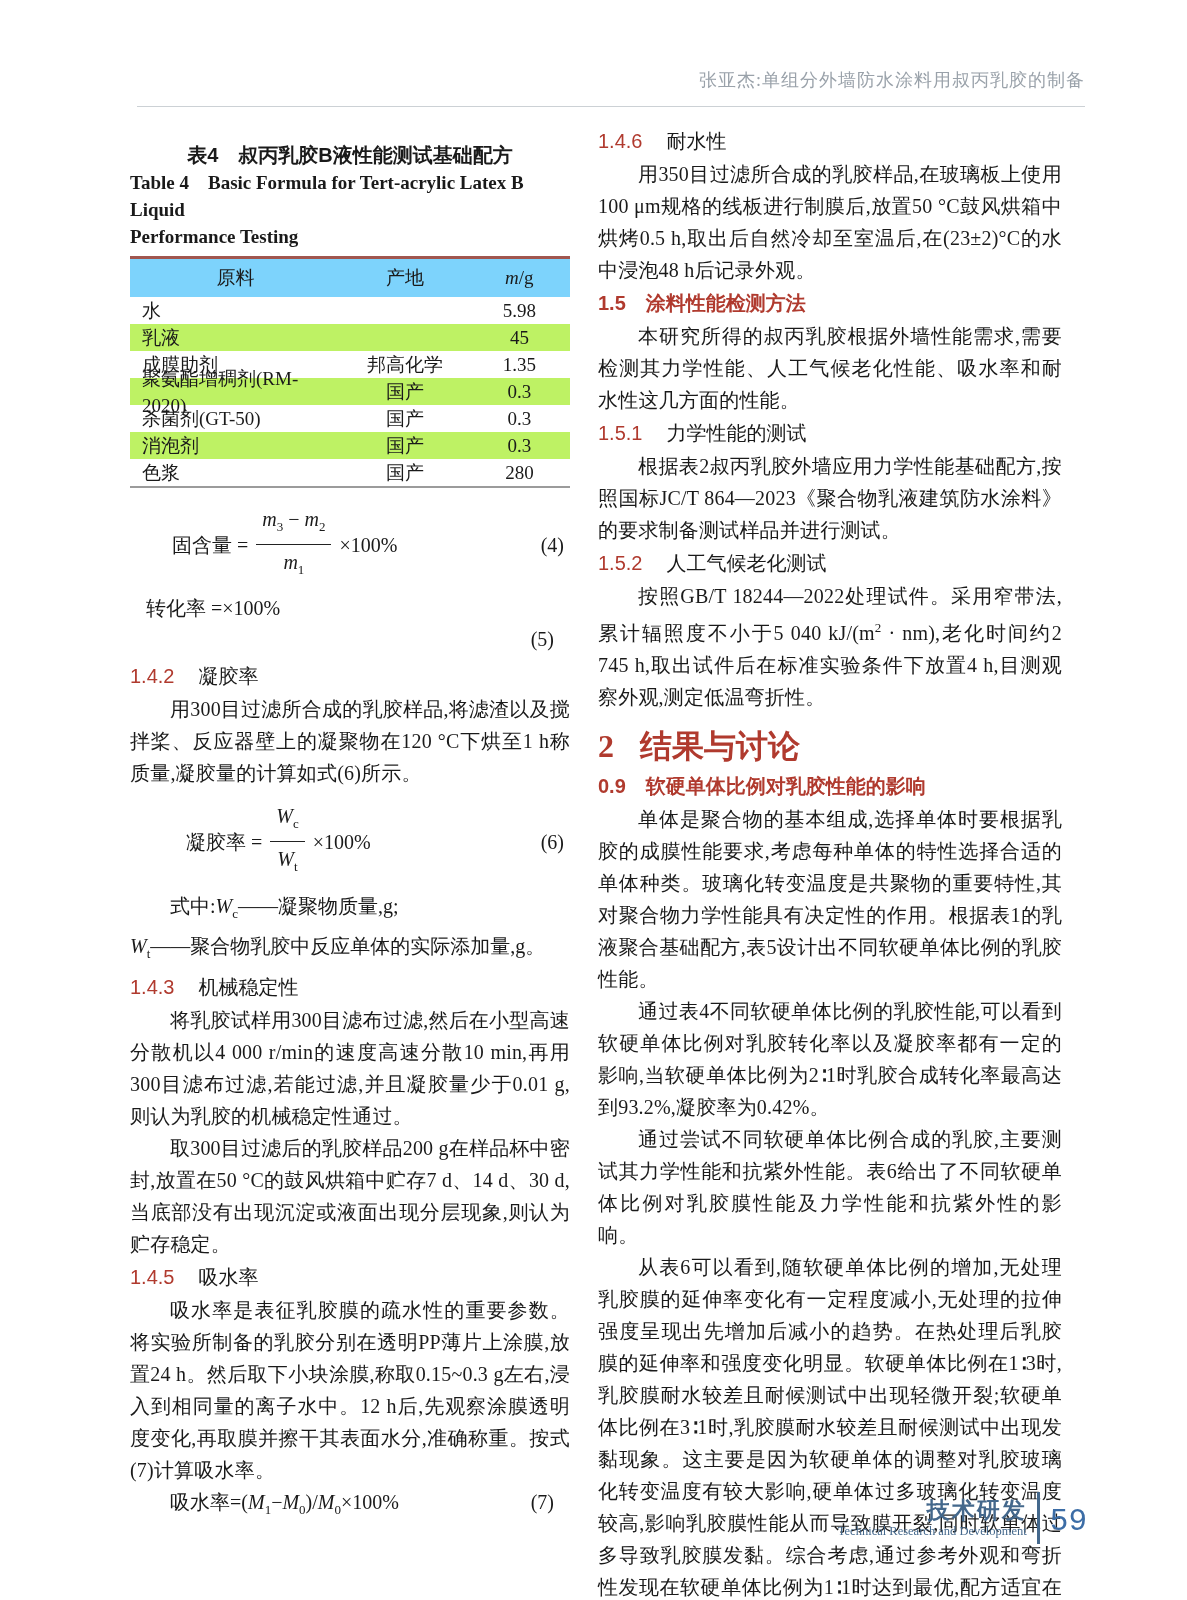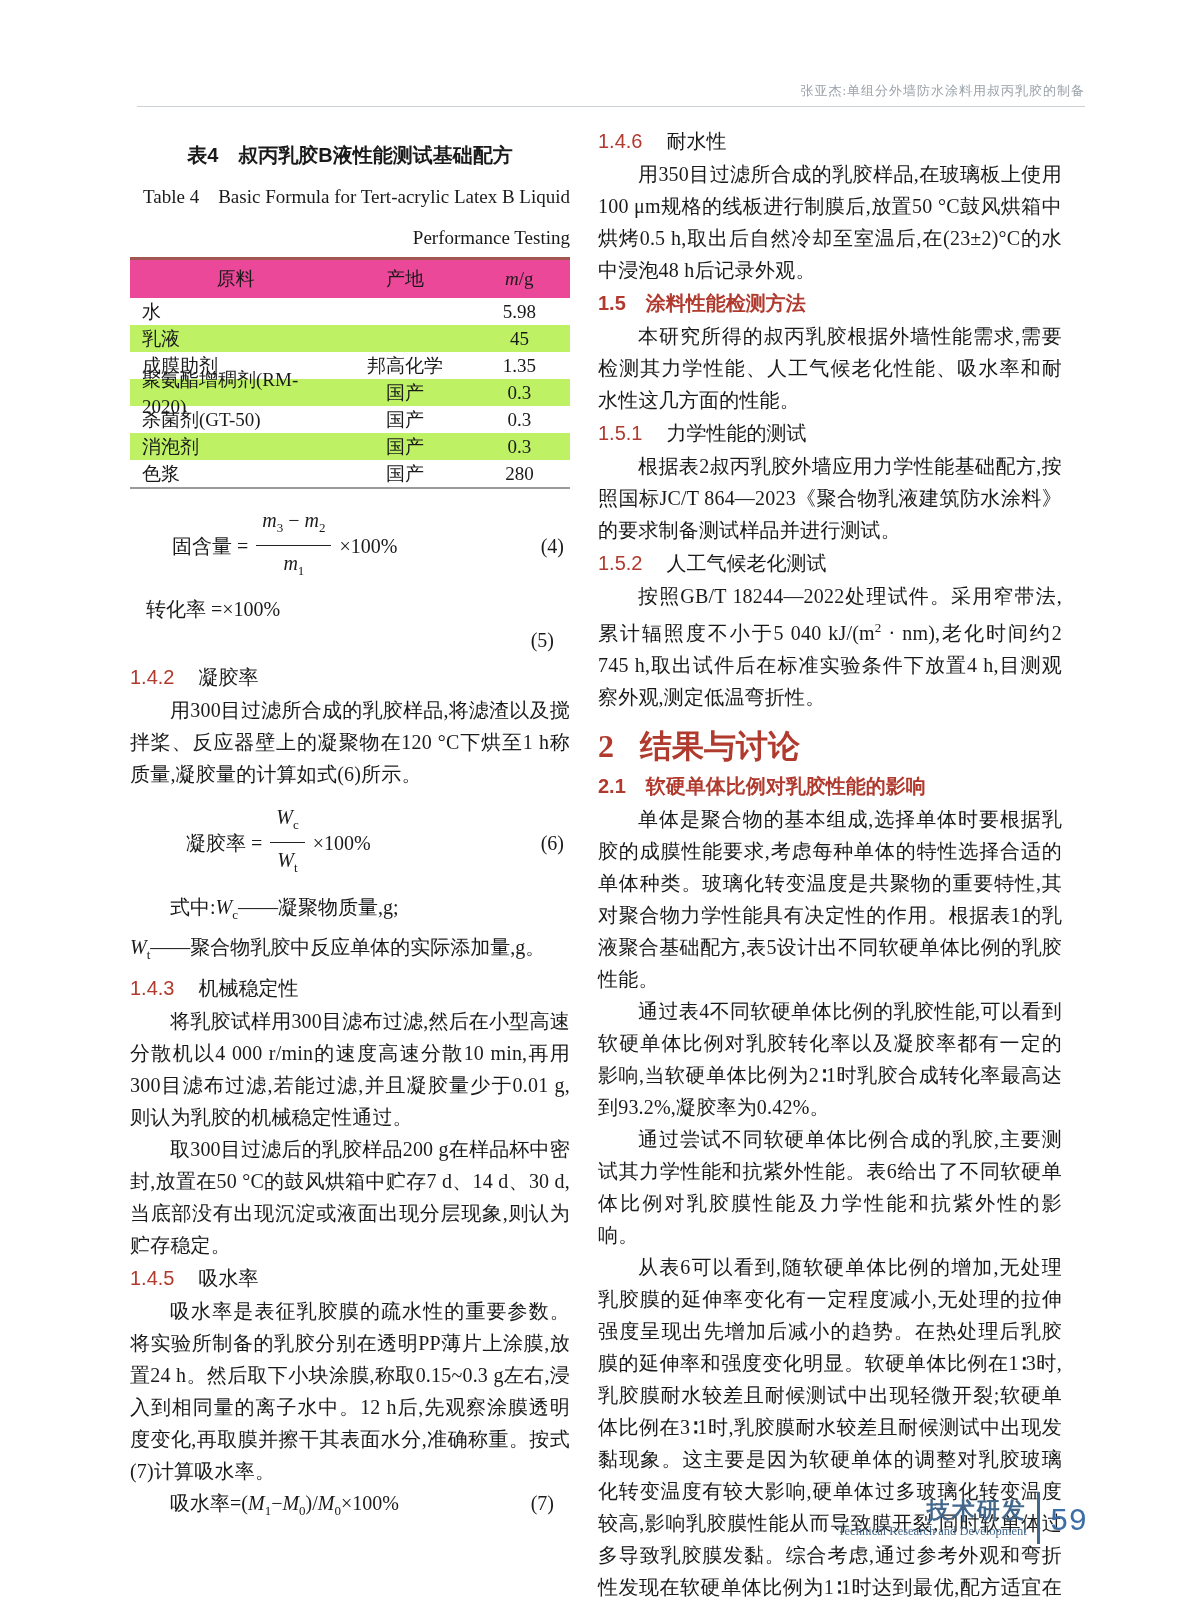--- a/index.html
+++ b/index.html
@@ -3,48 +3,47 @@
 <meta charset="utf-8">
 <style>
   html,body{margin:0;padding:0;}
   body{
     width:1187px;height:1600px;position:relative;background:#ffffff;
     font-family:"Liberation Serif","DejaVu Serif",serif;color:#1a1a1a;
     overflow:hidden;
   }
   
   .page-header-text{
-    position:absolute;top:82px;right:102px;
+    position:absolute;top:68px;right:102px;
     font-family:Liberation Serif, serif;
-    font-size:13px;color:#9aa2aa;letter-spacing:1px;
+    font-size:18px;color:#9aa2aa;letter-spacing:1px;
   }
   .page-header-line{
     position:absolute;left:137px;right:102px;top:106px;
     border-top:1px solid #ccd1d5;height:0;
   }
   
   .col{position:absolute;top:124px;font-size:20px;line-height:32px;}
   .col-left{left:130px;width:440px;}
   .col-right{left:598px;width:464px;}
   
   .caption-zh{
     text-align:center;font-weight:bold;font-size:20px;line-height:28px;
     font-family:"Liberation Sans","DejaVu Sans",sans-serif;margin-top:17px;
   }
   .caption-en{
-    text-align:right;font-weight:normal;font-size:19px;line-height:27px;
+    text-align:left;font-weight:bold;font-size:19px;line-height:27px;
     font-family:"Liberation Serif","DejaVu Serif",serif;
-    margin-top:14px;
   }
   .tbl{
     margin-top:6px;border-top:3px solid #a1564f;border-bottom:2px solid #9b9b9b;
     font-size:19px;
   }
   .tbl-row{display:flex;align-items:center;height:27px;line-height:27px;}
-  .tbl-head{background:#ec4899;height:38px;line-height:38px;}
+  .tbl-head{background:#7dd3fc;height:38px;line-height:38px;}
   .tbl-row.shaded{background:#bef264;}
   .c-material{width:48%;text-align:left;padding-left:12px;box-sizing:border-box;}
   .tbl-head .c-material{text-align:center;padding-left:0;}
   .c-origin{width:29%;text-align:center;}
   .c-mass{width:23%;text-align:center;}
   
   .formula{display:flex;align-items:center;font-size:20px;line-height:26px;}
   .frac{display:inline-flex;flex-direction:column;align-items:center;margin:0 8px;}
   .frac .fnum{padding:0 6px 4px;border-bottom:1.5px solid #222;}
   .frac .fden{padding:4px 6px 0;}
@@ -229,21 +228,21 @@
   <div class="h3">
     <span class="hnum">1.5.2</span><span class="htitle">人工气候老化测试</span>
   </div>
   <p class="para">按照GB/T 18244—2022处理试件。采用窄带法,累计辐照度不小于5 040 kJ/(m<sup>2</sup> · nm),老化时间约2 745 h,取出试件后在标准实验条件下放置4 h,目测观察外观,测定低温弯折性。</p>
 
   <div class="h1red">
     <span class="hnum">2</span><span>结果与讨论</span>
   </div>
 
   <div class="h2red">
-    <span class="hnum">2.1</span><span>软硬单体比例对乳胶性能的影响</span>
+    <span class="hnum">0.9</span><span>软硬单体比例对乳胶性能的影响</span>
   </div>
   <p class="para">单体是聚合物的基本组成,选择单体时要根据乳胶的成膜性能要求,考虑每种单体的特性选择合适的单体种类。玻璃化转变温度是共聚物的重要特性,其对聚合物力学性能具有决定性的作用。根据表1的乳液聚合基础配方,表5设计出不同软硬单体比例的乳胶性能。</p>
   <p class="para">通过表4不同软硬单体比例的乳胶性能,可以看到软硬单体比例对乳胶转化率以及凝胶率都有一定的影响,当软硬单体比例为2∶1时乳胶合成转化率最高达到93.2%,凝胶率为0.42%。</p>
   <p class="para">通过尝试不同软硬单体比例合成的乳胶,主要测试其力学性能和抗紫外性能。表6给出了不同软硬单体比例对乳胶膜性能及力学性能和抗紫外性的影响。</p>
   <p class="para">从表6可以看到,随软硬单体比例的增加,无处理乳胶膜的延伸率变化有一定程度减小,无处理的拉伸强度呈现出先增加后减小的趋势。在热处理后乳胶膜的延伸率和强度变化明显。软硬单体比例在1∶3时,乳胶膜耐水较差且耐候测试中出现轻微开裂;软硬单体比例在3∶1时,乳胶膜耐水较差且耐候测试中出现发黏现象。这主要是因为软硬单体的调整对乳胶玻璃化转变温度有较大影响,硬单体过多玻璃化转变温度较高,影响乳胶膜性能从而导致膜开裂,同时软单体过多导致乳胶膜发黏。综合考虑,通过参考外观和弯折性发现在软硬单体比例为1∶1时达到最优,配方适宜在软硬单体比例为1∶1的基础上调整。</p>
 
 </div>
 
 <div class="footer">
   <div class="footer-left">

